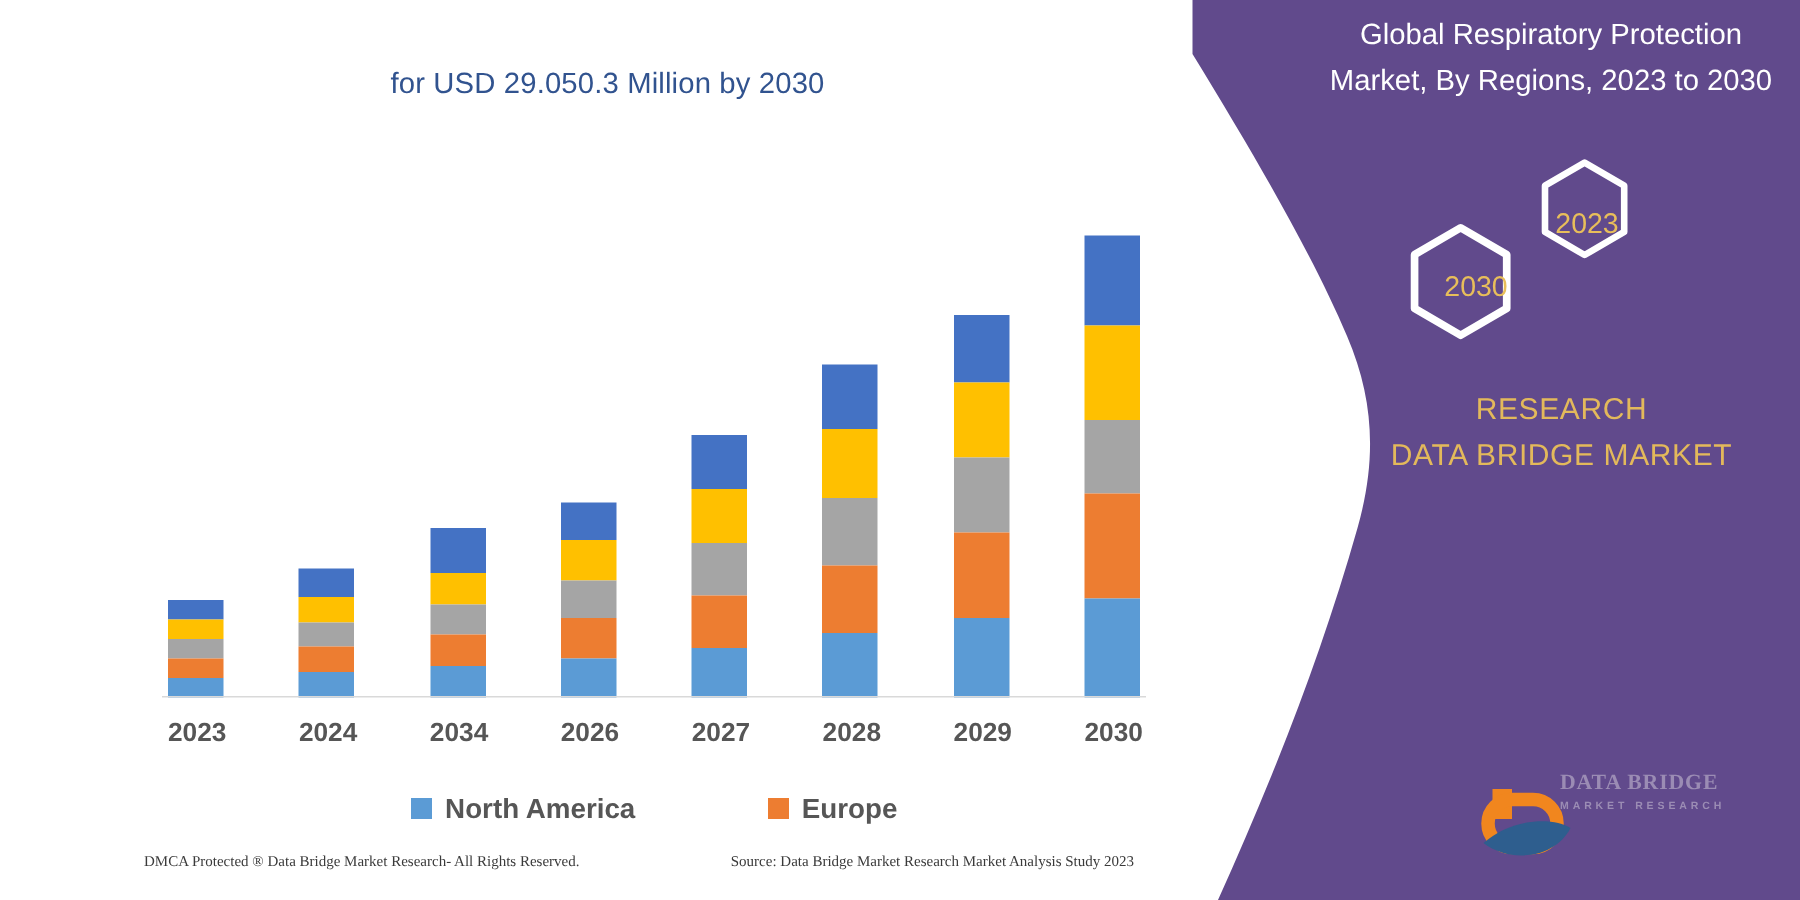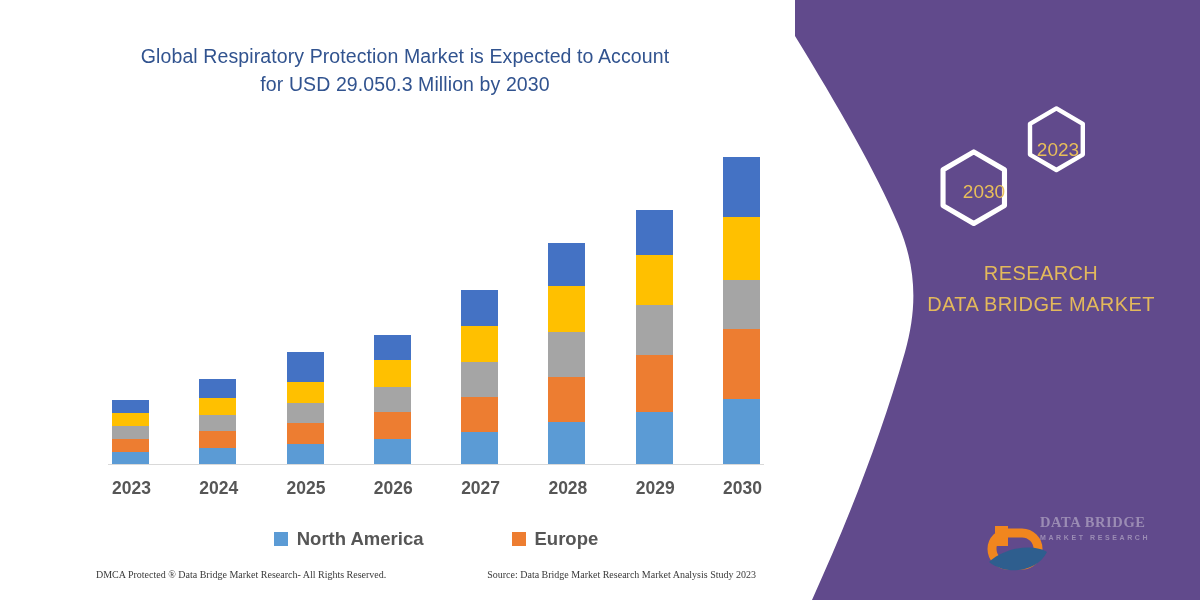--- a/index.html
+++ b/index.html
@@ -113,21 +113,20 @@
 </head>
 <body>
 
 <div id="stage">
 
   <svg id="panel-svg" viewBox="0 0 1200 600" preserveAspectRatio="none">
     <path id="panel-path" d="M 795 0 L 1200 0 L 1200 600 L 812 600 C 848 520 880 440 905 352 C 918 306 916 266 898 224 C 876 172 838 106 795 36 Z" fill="#614A8C"></path>
   </svg>
 
   <div id="chart-title">
-    <span class="l">Global Respiratory Protection Market is Expected to Account</span>
     <span class="l">for USD 29.050.3 Million by 2030</span>
   </div>
 
   <div id="plot">
     <div id="bars">
         <div class="bar">
           <div class="seg" style="height: 13px; background: rgb(68, 114, 196);"></div>
           <div class="seg" style="height: 13px; background: rgb(255, 192, 0);"></div>
           <div class="seg" style="height: 13px; background: rgb(165, 165, 165);"></div>
           <div class="seg" style="height: 13px; background: rgb(237, 125, 49);"></div>
@@ -182,21 +181,21 @@
           <div class="seg" style="height: 70px; background: rgb(237, 125, 49);"></div>
           <div class="seg" style="height: 66px; background: rgb(91, 155, 213);"></div>
         </div>
       </div>
     <div id="axis-line" style="background: rgb(217, 217, 217);"></div>
   </div>
 
   <div id="xlabels">
       <div class="xl">2023</div>
       <div class="xl">2024</div>
-      <div class="xl">2025</div>
+      <div class="xl">2034</div>
       <div class="xl">2026</div>
       <div class="xl">2027</div>
       <div class="xl">2028</div>
       <div class="xl">2029</div>
       <div class="xl">2030</div>
     </div>
 
   <div id="legend">
     <div class="lg">
       <span class="sw" id="sw-na" style="background: rgb(91, 155, 213);"></span>
@@ -206,20 +205,24 @@
       <span class="sw" id="sw-eu" style="background: rgb(237, 125, 49);"></span>
       <span class="lbl">Europe</span>
     </div>
   </div>
 
   <div id="footer">
     <div>DMCA Protected ® Data Bridge Market Research- All Rights Reserved.</div>
     <div>Source: Data Bridge Market Research  Market Analysis Study 2023</div>
   </div>
 
+  <div id="panel-title">
+    <span class="l">Global Respiratory Protection</span>
+    <span class="l">Market, By Regions, 2023 to 2030</span>
+  </div>
 
   <svg id="hexes" viewBox="0 0 190 130">
     <polygon points="28,52 52,38 76,52 76,80 52,94 28,80" fill="none" stroke="#ffffff" stroke-width="4" stroke-linejoin="round" transform="translate(0,10) scale(1.28) translate(-10,-10)"></polygon>
     <polygon points="98,18 122,4 146,18 146,46 122,60 98,46" fill="none" stroke="#ffffff" stroke-width="4" stroke-linejoin="round" transform="translate(22,-2) scale(1.1) translate(-18,0)"></polygon>
   </svg>
   <div id="hex-text-2023">2023</div>
   <div id="hex-text-2030">2030</div>
 
   <div id="brand">
     <span class="l">RESEARCH</span>

